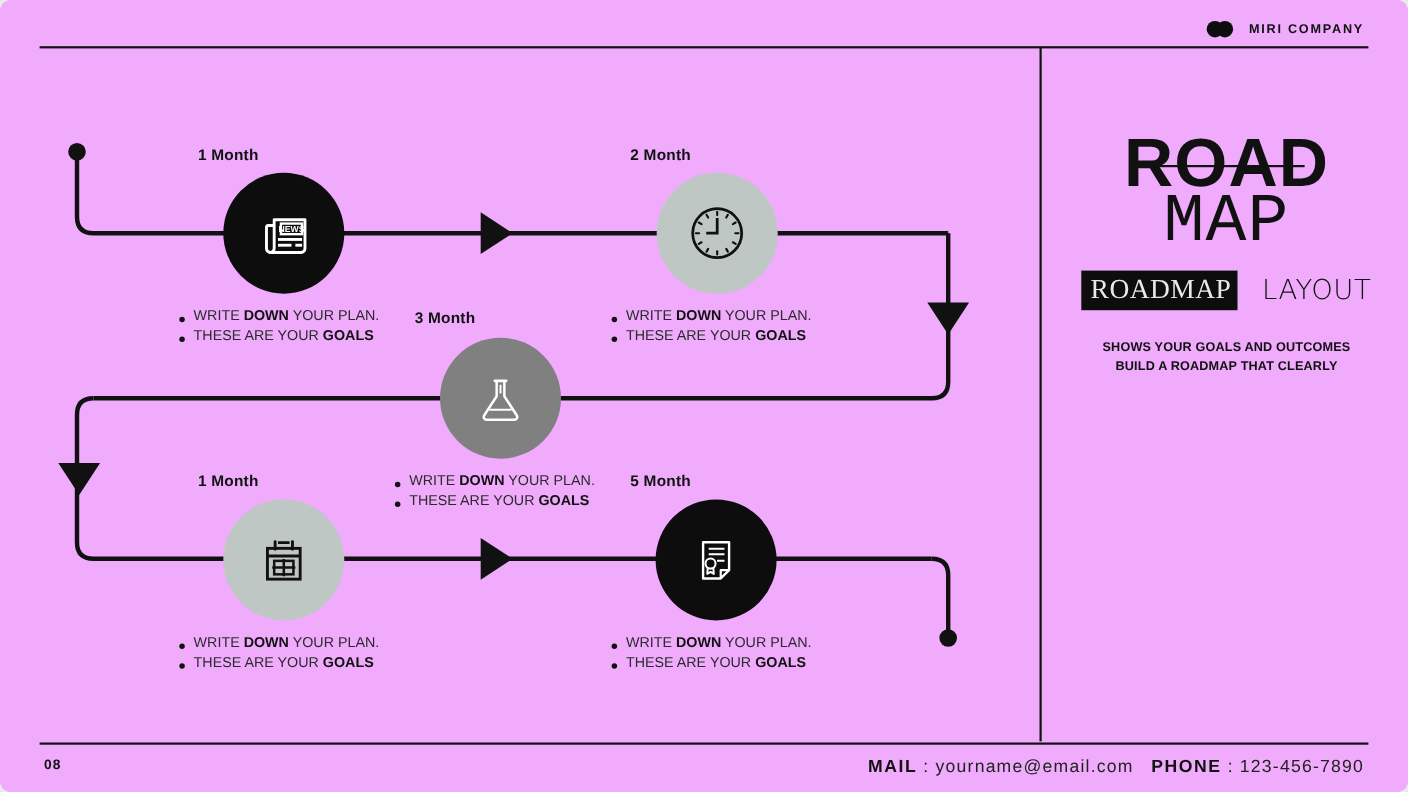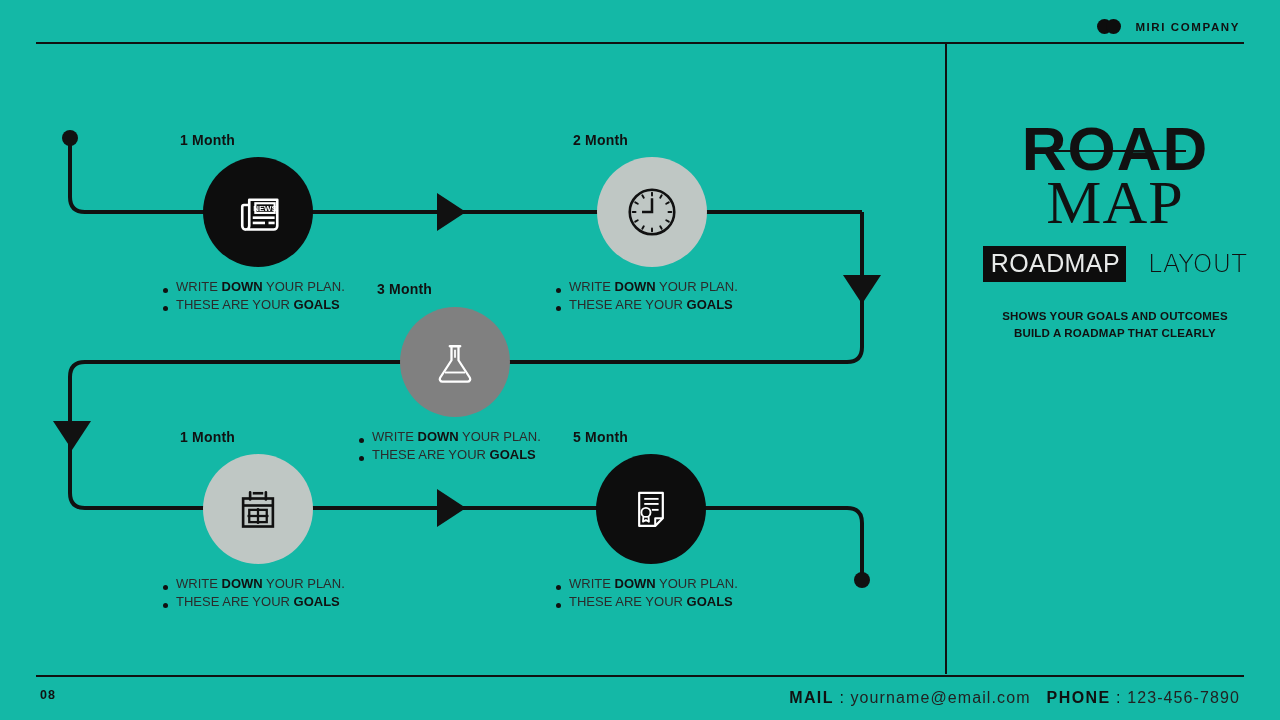--- a/index.html
+++ b/index.html
@@ -4,21 +4,21 @@
 <style>
   html,body{margin:0;padding:0;}
   body{
     width:1280px;height:720px;
     background:#e8eae9;
     font-family:"Liberation Sans", sans-serif;
     overflow:hidden;
     position:relative;
     color:#111;
   }
-  .slide{position:absolute;inset:0;background:#14b8a6;}
+  .slide{position:absolute;inset:0;background:#f0abfc;border-radius:10px;}
 
   
   .brand{
     position:absolute;top:19px;right:40px;
     display:flex;align-items:center;gap:8px;
   }
   .brand-mark{position:relative;width:30px;height:15px;}
   .brand-mark i{
     position:absolute;top:0;width:15px;height:15px;border-radius:50%;
     background:#0d0d0d;display:block;
@@ -56,29 +56,29 @@
   .road{
     font-size:62px;font-weight:bold;letter-spacing:1px;line-height:0.92;
     color:#111;position:relative;display:inline-block;
   }
   .road .strike{
     position:absolute;left:16%;right:12%;top:52%;height:2px;background:#111;
   }
   .map{
     font-size:62px;font-weight:300;letter-spacing:1px;line-height:0.95;
     color:#111;margin-top:-4px;
-    font-family:Liberation Serif, serif;
+    font-family:Liberation Mono, monospace;
   }
   .sub{
     margin-top:14px;display:flex;justify-content:center;align-items:center;
     font-size:25px;line-height:1;white-space:nowrap;
   }
   .sub .hl{
     background:#0d0d0d;color:#e8eae9;padding:5px 6px 6px 8px;font-weight:300;
-    letter-spacing:0.4px;font-family:Liberation Sans, sans-serif;
+    letter-spacing:0.4px;font-family:Liberation Serif, serif;
   }
   .sub .plain{
     color:#111;font-weight:300;letter-spacing:0.4px;padding-left:22px;
     font-family:"DejaVu Sans", sans-serif;
   }
   .desc{
     margin-top:26px;font-size:11.5px;font-weight:bold;line-height:1.5;
     letter-spacing:0.15px;color:#111;
   }
 

